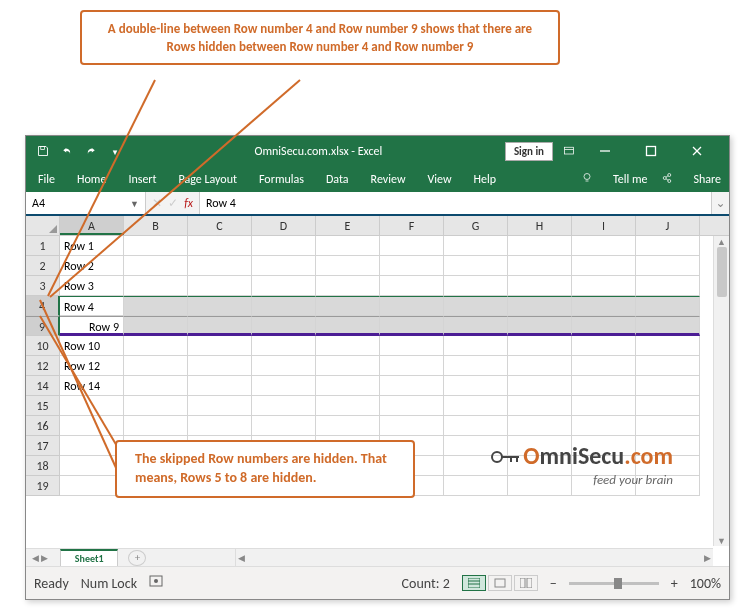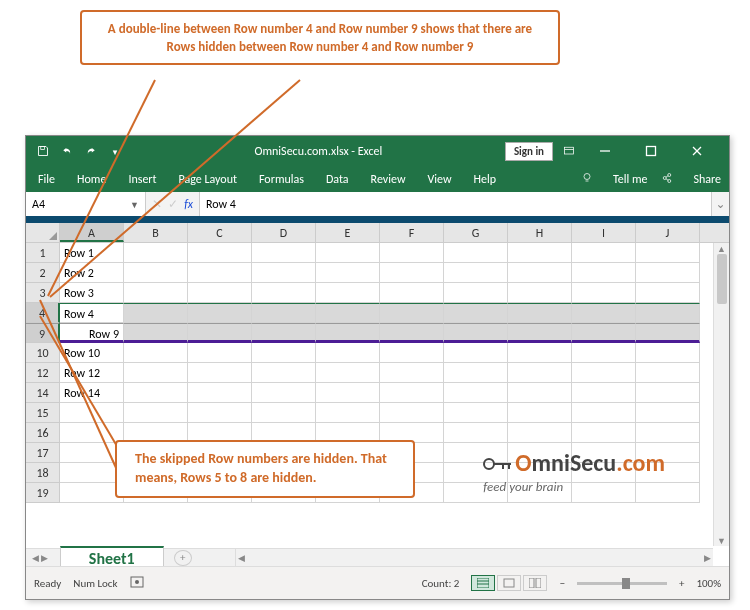--- a/index.html
+++ b/index.html
@@ -45,21 +45,21 @@
   .titlebar .winbtn { width: 40px; height: 30px; display: flex; align-items: center; justify-content: center; color: #fff; }
   .titlebar .ico { width: 20px; height: 20px; display: flex; align-items: center; justify-content: center; }
 
   
   .ribbon { background: #217346; color: #fff; height: 26px; display: flex; align-items: center; padding: 0 8px; gap: 14px; font-size: 12px; }
   .ribbon .tab { padding: 4px 4px; }
   .ribbon .spacer { flex: 1; }
   .ribbon .tellme, .ribbon .share { display: flex; align-items: center; gap: 20px; }
 
   
-  .formulabar { background: #f3f3f3; border-bottom: 7px solid #0c4a6e; height: 31px; display: flex; align-items: stretch; }
+  .formulabar { background: #f3f3f3; border-bottom: 2px solid #0c4a6e; height: 24px; display: flex; align-items: stretch; }
   .formulabar .namebox { width: 120px; border-right: 1px solid #ccc; display: flex; align-items: center; padding: 0 6px; background: #fff; justify-content: space-between; }
   .formulabar .namebox .dd { color: #666; font-size: 9px; }
   .formulabar .fxctrls { display: flex; align-items: center; padding: 0 6px; gap: 6px; color: #888; border-right: 1px solid #ccc; }
   .formulabar .fxinput { flex: 1; background: #fff; display: flex; align-items: center; padding: 0 6px; }
   .formulabar .fxend { width: 18px; border-left: 1px solid #ccc; display: flex; align-items: center; justify-content: center; color: #888; }
 
   
   .sheetwrap { flex: 1; display: flex; flex-direction: column; background: #fff; position: relative; overflow: hidden; }
   .colheaders { display: flex; height: 20px; background: #e6e6e6; border-bottom: 1px solid #ccc; }
   .corner { width: 34px; border-right: 1px solid #ccc; background: #e6e6e6; position: relative; }
@@ -82,34 +82,34 @@
 
   
   .vscroll { position: absolute; right: 0; top: 20px; bottom: 20px; width: 16px; background: #f1f1f1; border-left: 1px solid #ddd; display: flex; flex-direction: column; align-items: center; justify-content: space-between; color: #888; font-size: 9px; }
   .vscroll .thumb { width: 10px; background: #c8c8c8; height: 50px; border-radius: 2px; }
   .hscroll { position: absolute; left: 210px; right: 16px; bottom: 0; height: 18px; background: #f1f1f1; border-top: 1px solid #ddd; display: flex; align-items: center; justify-content: space-between; color: #888; font-size: 9px; padding: 0 2px; }
   .hscrollsplit { position: absolute; left: 200px; bottom: 0; width: 10px; height: 18px; border-top: 1px solid #ddd; border-right: 1px solid #ddd; background: #f1f1f1; }
 
   
   .sheettabs { height: 18px; background: #f1f1f1; border-top: 1px solid #ddd; display: flex; align-items: center; position: absolute; left: 0; bottom: 0; width: 200px; }
   .sheettabs .nav { display: flex; gap: 2px; padding: 0 6px; color: #888; font-size: 9px; }
-  .sheettabs .tab { background: #fff; border: 1px solid #ccc; border-bottom: none; padding: 1px 28px; font-weight: 600; font-size: 16px; color: #217346; border-top: 2px solid #217346; margin-left: 6px; }
+  .sheettabs .tab { background: #fff; border: 1px solid #ccc; border-bottom: none; padding: 1px 14px; font-weight: 600; font-size: 10px; color: #217346; border-top: 2px solid #217346; margin-left: 6px; }
   .sheettabs .addtab { width: 18px; height: 16px; margin-left: 10px; display: flex; align-items: center; justify-content: center; color: #888; border: 1px solid #ccc; border-radius: 50%; font-size: 11px; }
 
   
-  .statusbar { height: 22px; background: #f3f2f1; border-top: 1px solid #ddd; display: flex; align-items: center; font-size: 11px; color: #444; padding: 16px 8px; gap: 12px; justify-content: space-between; }
+  .statusbar { height: 22px; background: #f3f2f1; border-top: 1px solid #ddd; display: flex; align-items: center; font-size: 14px; color: #444; padding: 16px 8px; gap: 12px; justify-content: space-between; }
   .statusbar .spacer { flex: 1; }
   .statusbar .viewbtns { display: flex; gap: 2px; }
   .statusbar .viewbtn { width: 24px; height: 16px; border: 1px solid #ccc; display: flex; align-items: center; justify-content: center; }
   .statusbar .viewbtn.active { background: #d0e7dc; border-color: #217346; }
   .statusbar .zoomslider { width: 90px; height: 3px; background: #c0c0c0; position: relative; }
   .statusbar .zoomslider::after { content: ""; position: absolute; left: 50%; top: -4px; width: 8px; height: 11px; background: #888; }
 
   
-  .logo { position: absolute; right: 64px; top: 225px; z-index: 20; text-align: left; }
+  .logo { position: absolute; right: 56px; top: 225px; z-index: 20; text-align: right; }
   .logo .line1 { font-size: 24px; font-weight: 600; color: #444; font-family: Arial, sans-serif; }
   .logo .line1 .o { color: #d06b2a; }
   .logo .line2 { font-size: 13px; color: #666; font-style: italic; }
   .logo .key { display: inline-block; vertical-align: middle; margin-right: 2px; }
 
   .icon svg, .ico svg, .winbtn svg { width: 12px; height: 12px; fill: currentColor; stroke: currentColor; }
 </style>
 </head>
 <body>
 
@@ -203,21 +203,21 @@
   </div>
 
   <div class="formulabar">
     <div class="namebox">
       <span>A4</span>
       <span class="dd">▼</span>
     </div>
     <div class="fxctrls">
       <span style="opacity:.35;">✕</span>
       <span style="opacity:.35;">✓</span>
-      <span style="font-style:italic;color:#1d4ed8;text-align:right;">fx</span>
+      <span style="font-style:italic;color:#b91c1c;text-align:right;">fx</span>
     </div>
     <div class="fxinput">
       <span>Row 4</span>
     </div>
     <div class="fxend">⌄</div>
   </div>
 
   <div class="sheetwrap">
     <div class="colheaders">
       <div class="corner"></div>

